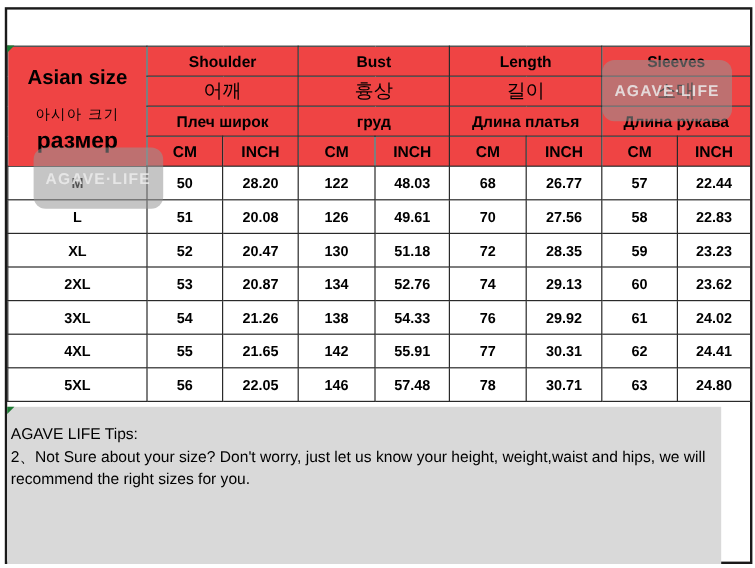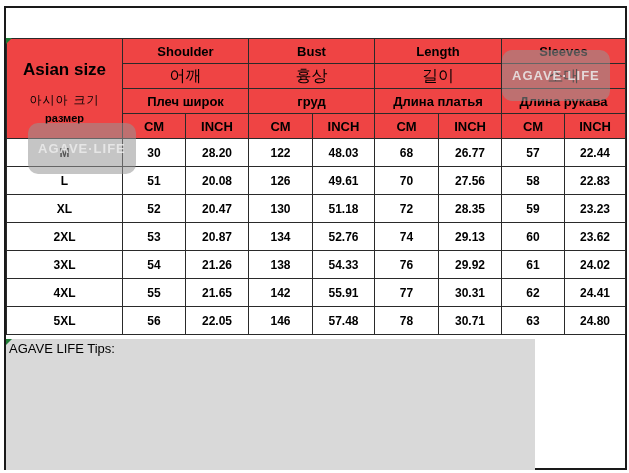--- a/index.html
+++ b/index.html
@@ -7,25 +7,25 @@
   .frame { position: absolute; left: 4px; top: 6px; width: 623px; height: 464px; border: 2px solid #1a1a1a; box-sizing: border-box; background: #fff; }
   .title { position: absolute; left: 0; top: 0; width: 100%; height: 30px; display: flex; align-items: center; justify-content: center; font-weight: 900; font-size: 26px; letter-spacing: 0.5px; border-bottom: 1.5px solid #1a1a1a; box-sizing: border-box; }
   table.size { position: absolute; left: 0; top: 30px; width: 619px; border-collapse: collapse; table-layout: fixed; }
   table.size td { border: 1px solid #2a2a2a; text-align: center; vertical-align: middle; font-weight: bold; font-size: 12px; padding: 0; overflow: hidden; white-space: nowrap; }
   table.size tr.h td { background: #ef4444; height: 24px; font-size: 13px; }
   table.size tr.h td.kr { font-weight: normal; font-family: "DejaVu Sans", sans-serif; font-size: 16px; }
   table.size tr.d td { background: #ffffff; height: 27px; font-size: 12px; }
   td.corner { background: #d9d9d9; position: relative; }
   .corner-main { font-size: 17px; font-weight: bold; display: block; margin-top: 6px; }
   .corner-kr { font-size: 12px; font-weight: normal; font-family: "DejaVu Sans", sans-serif; display: block; margin-top: 12px; letter-spacing: 1px; }
-  .corner-ru { font-size: 11px; font-weight: bold; display: block; margin-top: 3px; }
+  .corner-ru { font-size: 19px; font-weight: bold; display: block; margin-top: 3px; }
   .wm { position: absolute; background: rgba(150,150,150,0.55); color: rgba(235,235,235,0.85); font-weight: bold; font-size: 13px; border-radius: 10px; padding: 18px 10px; letter-spacing: 1px; white-space: nowrap; }
   .wm1 { left: 22px; top: 115px; }
   .wm2 { left: 496px; top: 42px; }
-  .tips { position: absolute; left: 0; top: 331px; width: 529px; height: 131px; background: #d9d9d9; box-sizing: border-box; padding: 1px 3px; font-size: 13px; line-height: 18.6px; font-family: "Liberation Sans", sans-serif; }
+  .tips { position: absolute; left: 0; top: 331px; width: 595px; height: 131px; background: #d9d9d9; box-sizing: border-box; padding: 14px 3px; font-size: 13px; line-height: 18.6px; font-family: "Liberation Sans", sans-serif; }
   .tips p { margin: 0; }
   .mark { position: absolute; width: 0; height: 0; border-top: 6px solid #1e7b34; border-right: 6px solid transparent; }
 </style>
 </head>
 <body>
 
 <div class="frame">
 
   <table class="size">
     <colgroup>
@@ -69,21 +69,21 @@
       <td>CM</td>
       <td>INCH</td>
       <td>CM</td>
       <td>INCH</td>
       <td>CM</td>
       <td>INCH</td>
     </tr>
 
     <tr class="d">
       <td>M</td>
-      <td>30</td>
+      <td>50</td>
       <td>28.20</td>
       <td>122</td>
       <td>48.03</td>
       <td>68</td>
       <td>26.77</td>
       <td>57</td>
       <td>22.44</td>
     </tr>
     <tr class="d">
       <td>L</td>
@@ -149,20 +149,21 @@
       <td>78</td>
       <td>30.71</td>
       <td>63</td>
       <td>24.80</td>
     </tr>
   </tbody>
     </table>
 
   <div class="tips">
     <p>AGAVE LIFE Tips:</p>
+    <p>2、Not Sure about your size? Don't worry, just let us know your height, weight,waist and hips, we will recommend the right sizes for you.</p>
   </div>
 
   <div class="wm wm1">AGAVE·LIFE</div>
   <div class="wm wm2">AGAVE·LIFE</div>
 
   <div class="mark" style="left:0;top:30px"></div>
   <div class="mark" style="left:0;top:331px"></div>
 </div>
 
 </body></html>

